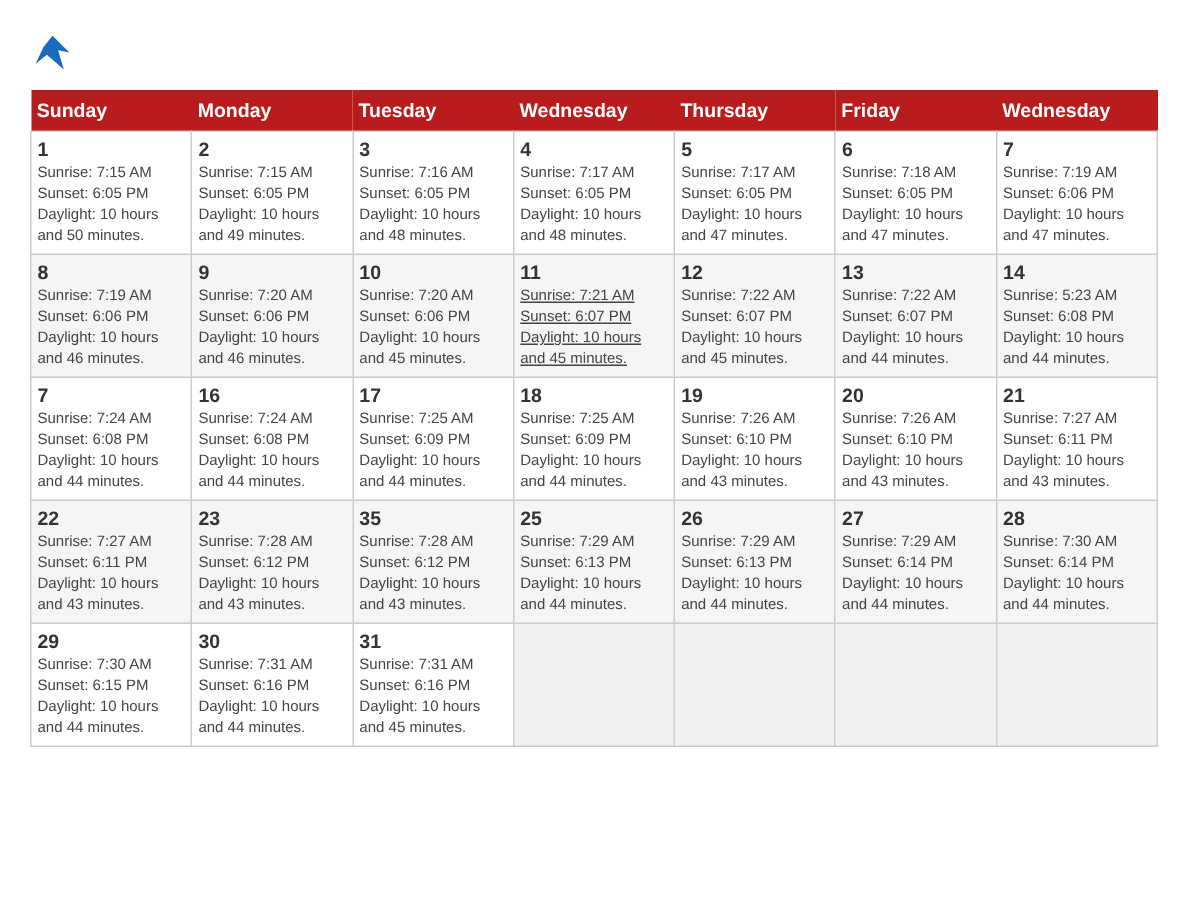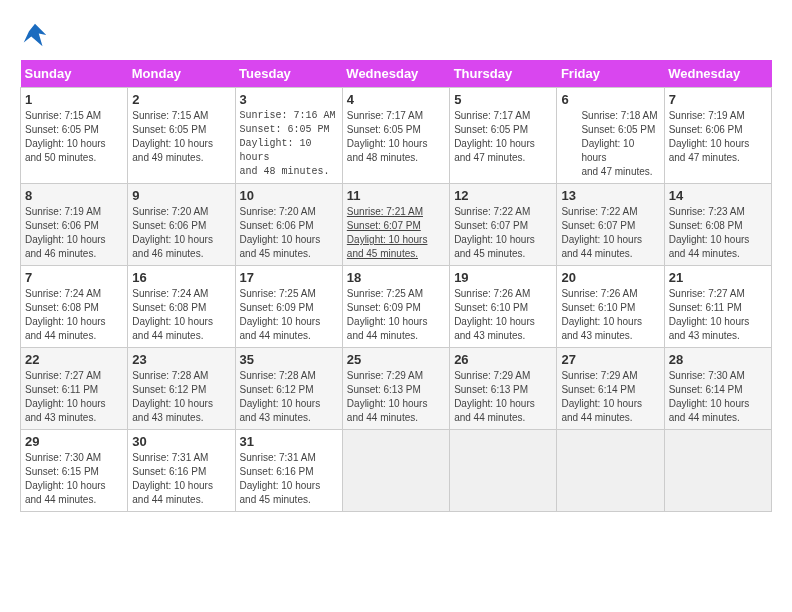--- a/index.html
+++ b/index.html
@@ -46,21 +46,21 @@
       font-size: 16px;
       font-weight: normal;
       color: #555;
     }
     table {
       width: 100%;
       border-collapse: collapse;
       font-size: 11px;
     }
     thead tr th {
-      background-color: #d946ef;
+      background-color: #b91c1c;
       color: #fff;
       padding: 6px 4px;
       text-align: left;
       font-size: 13px;
       font-weight: bold;
     }
     tbody tr td {
       border: 1px solid #ccc;
       vertical-align: top;
       padding: 4px;
@@ -131,42 +131,42 @@
         </td>
         <td>
           <span class="day-num">2</span>
           <div class="day-info" style="white-space: pre-line;">Sunrise: 7:15 AM
 Sunset: 6:05 PM
 Daylight: 10 hours
 and 49 minutes.</div>
         </td>
         <td>
           <span class="day-num">3</span>
-          <div class="day-info" style="white-space: pre-line; font-family: Liberation Mono, monospace;">Sunrise: 7:16 AM
+          <div class="day-info" style="white-space: pre-line;">Sunrise: 7:16 AM
 Sunset: 6:05 PM
 Daylight: 10 hours
 and 48 minutes.</div>
         </td>
         <td>
           <span class="day-num">4</span>
           <div class="day-info" style="white-space: pre-line;">Sunrise: 7:17 AM
 Sunset: 6:05 PM
 Daylight: 10 hours
 and 48 minutes.</div>
         </td>
         <td>
           <span class="day-num">5</span>
           <div class="day-info" style="white-space: pre-line;">Sunrise: 7:17 AM
 Sunset: 6:05 PM
 Daylight: 10 hours
 and 47 minutes.</div>
         </td>
         <td>
           <span class="day-num">6</span>
-          <div class="day-info" style="white-space: pre-line; margin-left: 20px;">Sunrise: 7:18 AM
+          <div class="day-info" style="white-space: pre-line;">Sunrise: 7:18 AM
 Sunset: 6:05 PM
 Daylight: 10 hours
 and 47 minutes.</div>
         </td>
         <td>
           <span class="day-num">7</span>
           <div class="day-info" style="white-space: pre-line;">Sunrise: 7:19 AM
 Sunset: 6:06 PM
 Daylight: 10 hours
 and 47 minutes.</div>
@@ -210,21 +210,21 @@
         </td>
         <td>
           <span class="day-num">13</span>
           <div class="day-info" style="white-space: pre-line;">Sunrise: 7:22 AM
 Sunset: 6:07 PM
 Daylight: 10 hours
 and 44 minutes.</div>
         </td>
         <td>
           <span class="day-num">14</span>
-          <div class="day-info" style="white-space: pre-line;">Sunrise: 7:23 AM
+          <div class="day-info" style="white-space: pre-line;">Sunrise: 5:23 AM
 Sunset: 6:08 PM
 Daylight: 10 hours
 and 44 minutes.</div>
         </td>
       </tr>
       <tr>
         <td>
           <span class="day-num">7</span>
           <div class="day-info" style="white-space: pre-line;">Sunrise: 7:24 AM
 Sunset: 6:08 PM

